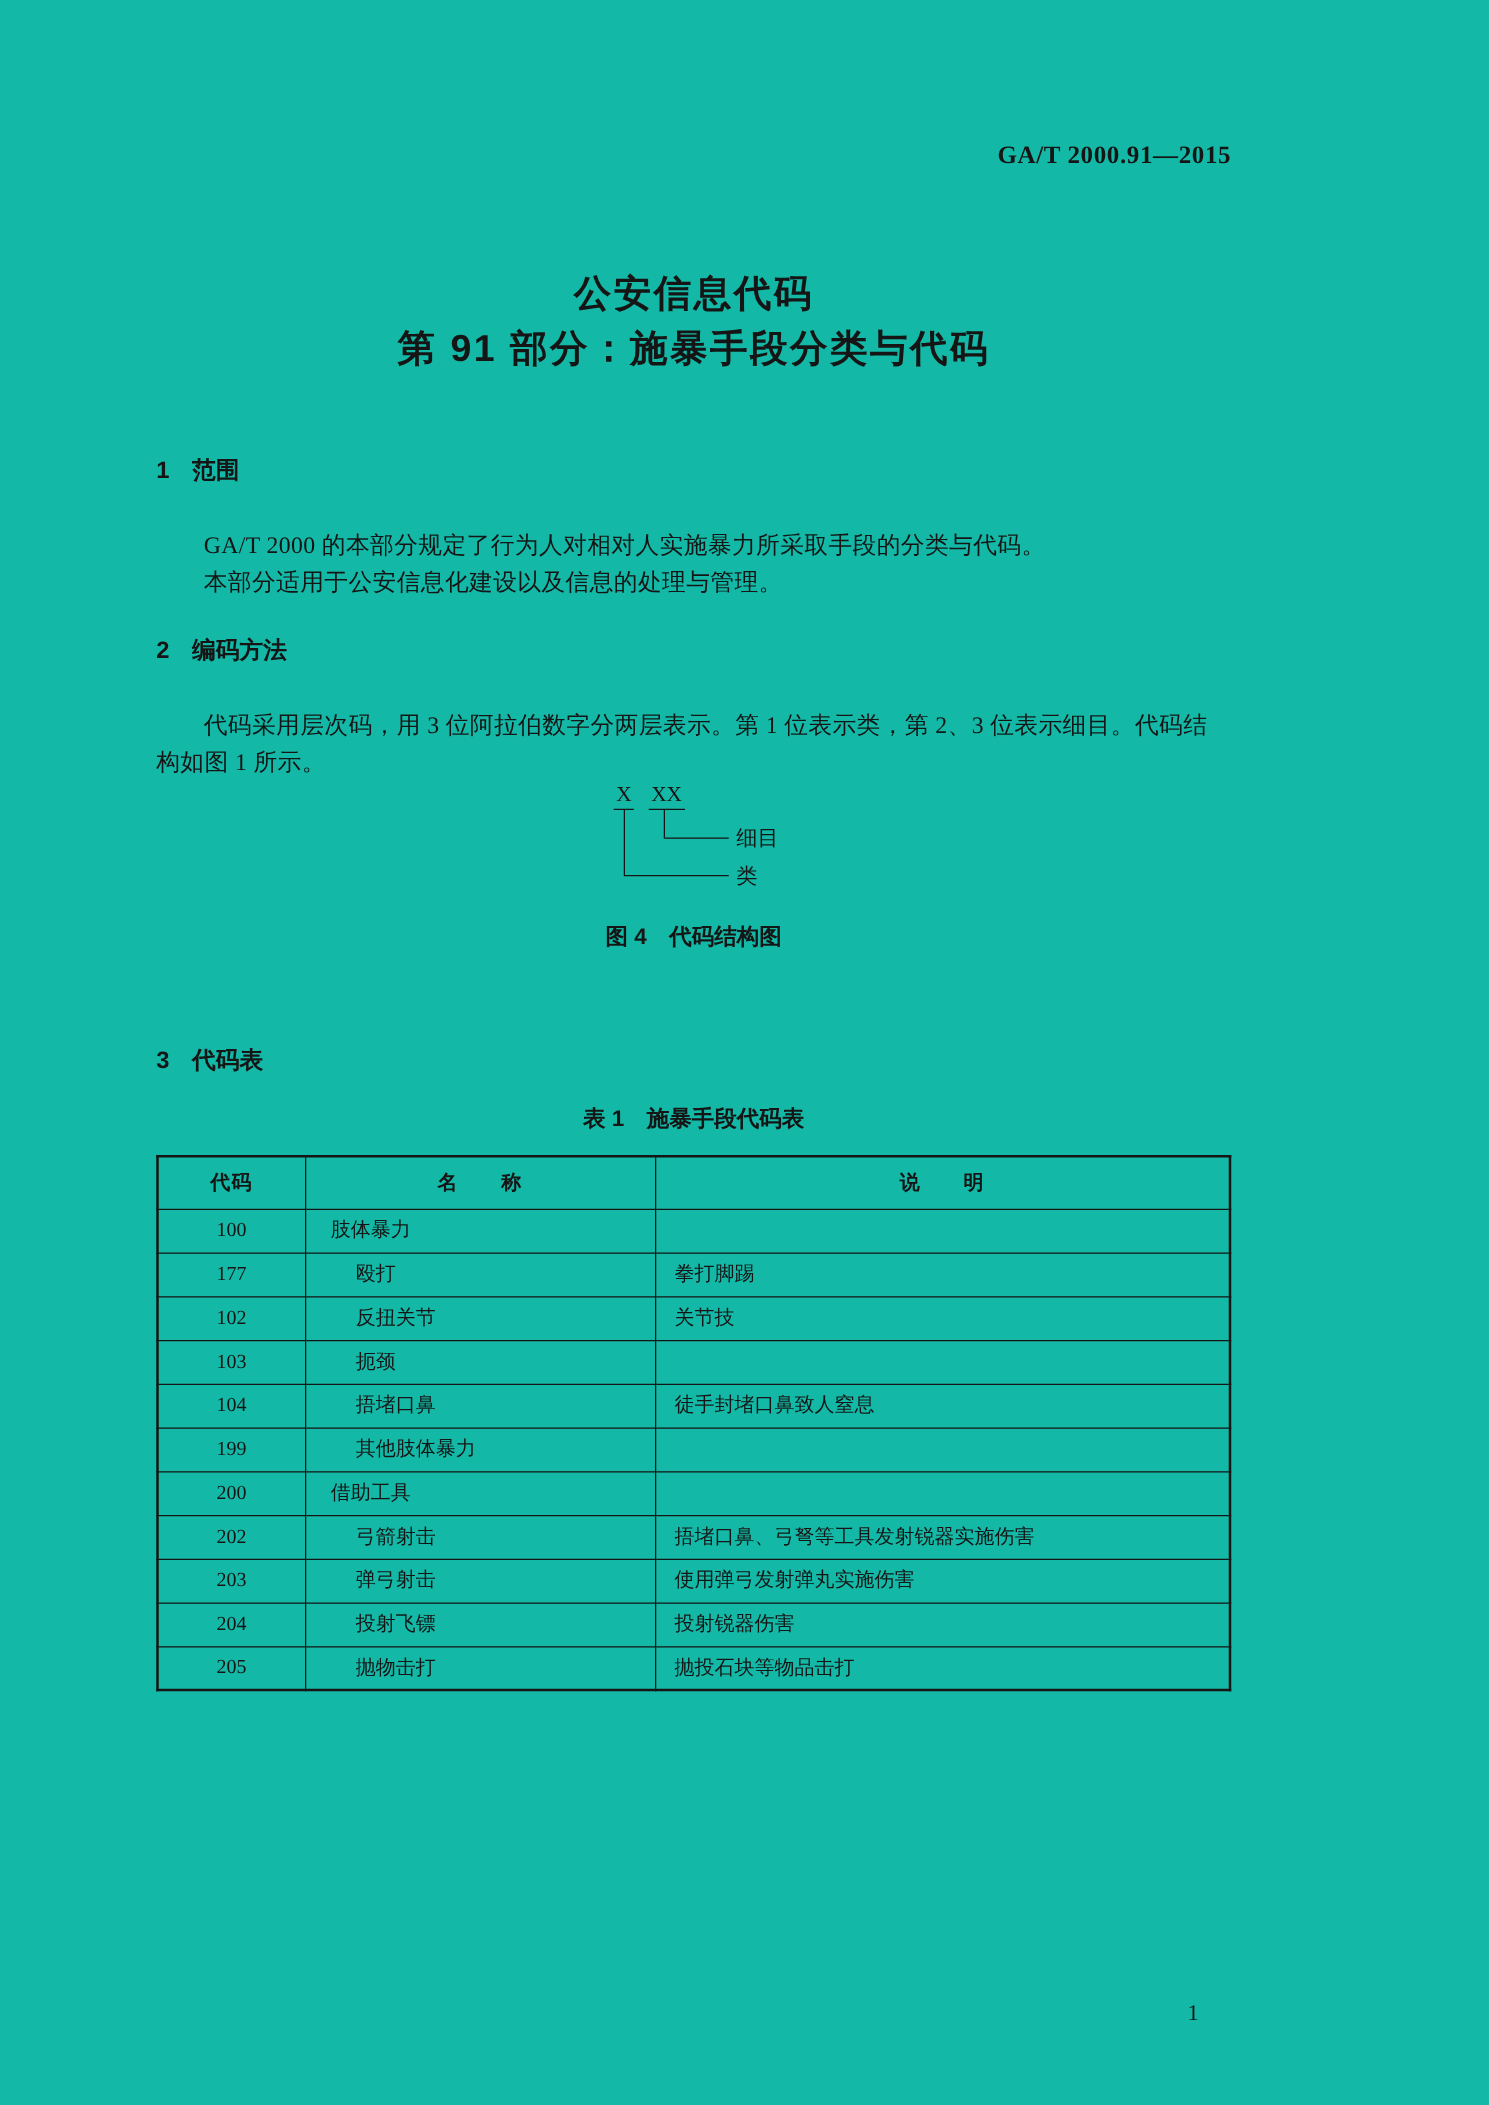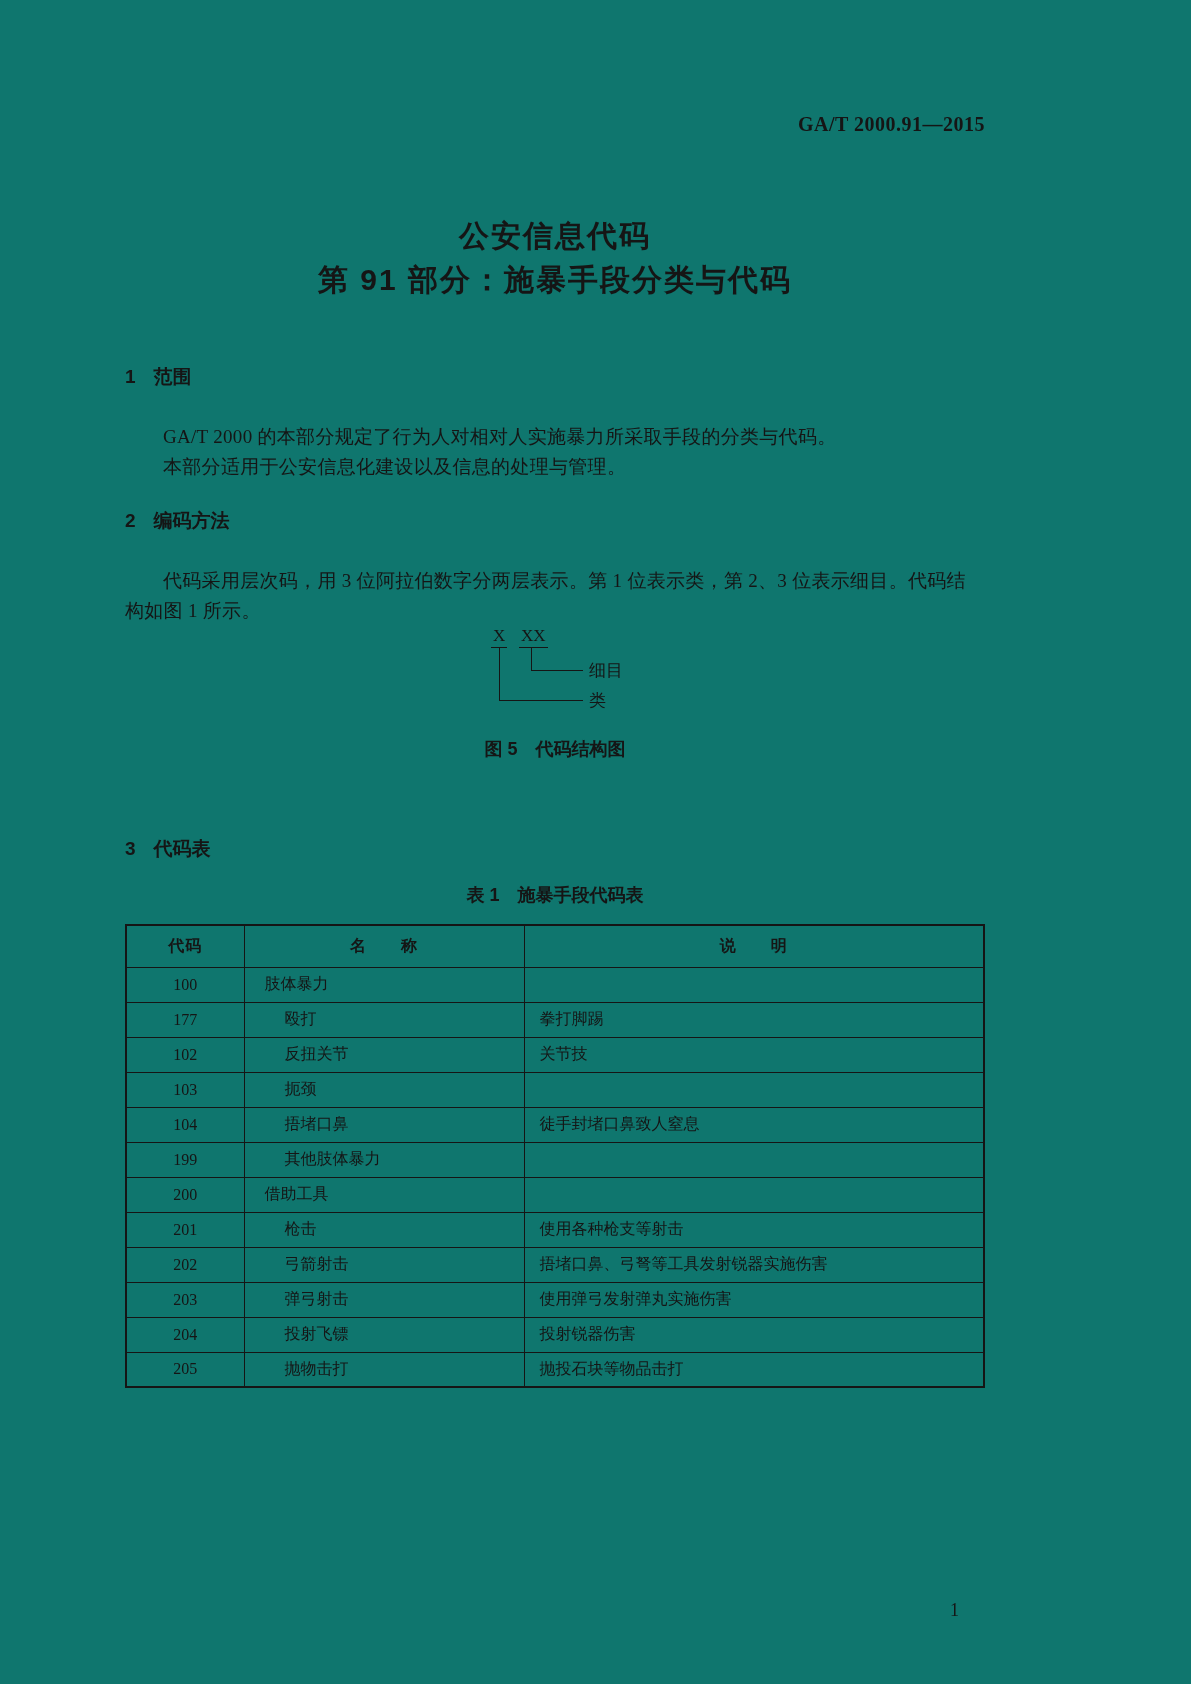--- a/index.html
+++ b/index.html
@@ -1,21 +1,21 @@
 <!DOCTYPE html>
 <html><head>
 <meta charset="utf-8">
 <style>
   * { margin:0; padding:0; box-sizing:border-box; }
   html, body { background:#888; }
   .page {
     position:relative;
     width:1191px; height:1684px;
     margin:0 auto;
-    background:#0f766e;
+    background:#14b8a6;
     font-family:"Liberation Serif","DejaVu Serif",serif;
     color:#151515;
     overflow:hidden;
   }
   .content { position:absolute; left:125px; top:0; width:860px; padding-top:112px; }
 
   .doc-number {
     text-align:right;
     font-size:20px; font-weight:bold; line-height:24px;
     letter-spacing:0.5px;
@@ -136,21 +136,21 @@
     <div class="figure-diagram">
       <span class="code-char cx">X</span>
       <span class="code-char cxx">XX</span>
       <div class="dline v1"></div>
       <div class="dline v2"></div>
       <div class="dline h1"></div>
       <div class="dline h2"></div>
       <span class="lbl-detail">细目</span>
       <span class="lbl-class">类</span>
     </div>
-    <div class="fig-caption">图 5　代码结构图</div>
+    <div class="fig-caption">图 4　代码结构图</div>
 
     <div class="section-heading sec3">
       <span class="sec-num">3</span><span>代码表</span>
     </div>
 
     <div class="table-caption">表 1　施暴手段代码表</div>
 
     <table class="code-table">
       <colgroup>
         <col style="width:118px">
@@ -194,25 +194,20 @@
             <td class="cell-code">199</td>
             <td class="cell-name indent">其他肢体暴力</td>
             <td class="cell-desc"></td>
           </tr>
           <tr>
             <td class="cell-code">200</td>
             <td class="cell-name">借助工具</td>
             <td class="cell-desc"></td>
           </tr>
           <tr>
-            <td class="cell-code">201</td>
-            <td class="cell-name indent">枪击</td>
-            <td class="cell-desc">使用各种枪支等射击</td>
-          </tr>
-          <tr>
             <td class="cell-code">202</td>
             <td class="cell-name indent">弓箭射击</td>
             <td class="cell-desc">捂堵口鼻、弓弩等工具发射锐器实施伤害</td>
           </tr>
           <tr>
             <td class="cell-code">203</td>
             <td class="cell-name indent">弹弓射击</td>
             <td class="cell-desc">使用弹弓发射弹丸实施伤害</td>
           </tr>
           <tr>

